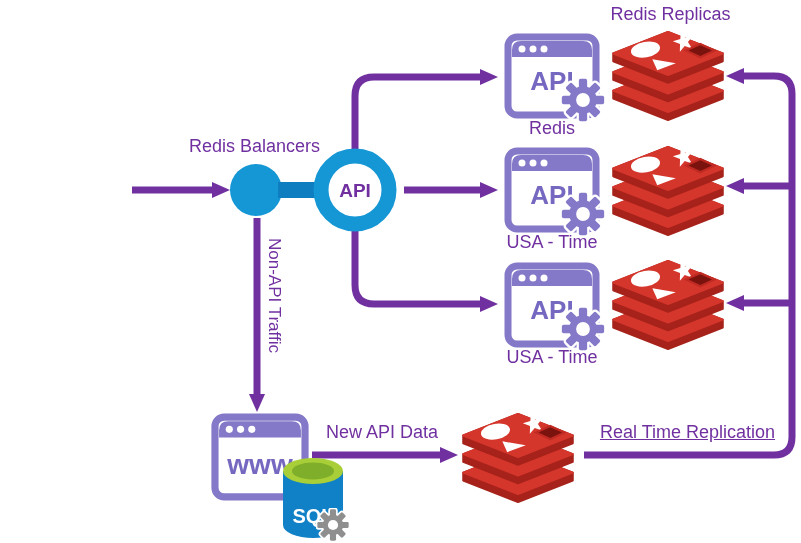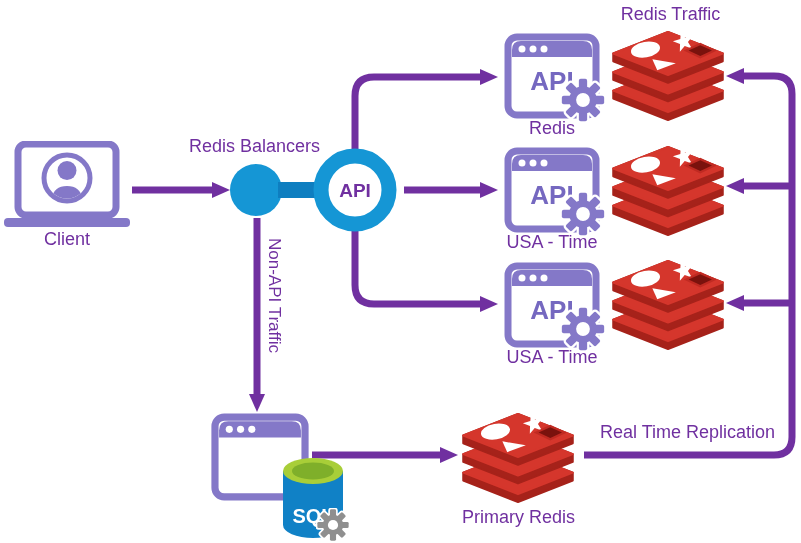--- a/index.html
+++ b/index.html
@@ -98,35 +98,20 @@
     <path class="conn" d="M355,150 V96 Q355,77 374,77 H484" marker-end="url(#arrow)"></path>
     <path class="conn" d="M404,190 H484" marker-end="url(#arrow)"></path>
     <path class="conn" d="M355,226 V285 Q355,304 374,304 H484" marker-end="url(#arrow)"></path>
     <path class="conn" d="M257,218 V398" marker-end="url(#arrow)"></path>
     <path class="conn" d="M312,455 H444" marker-end="url(#arrow)"></path>
     <path class="conn" d="M584,455 H774 Q792,455 792,437 V94 Q792,76 774,76 H740" marker-end="url(#arrow)"></path>
     <path class="conn" d="M792,186 H740" marker-end="url(#arrow)"></path>
     <path class="conn" d="M792,303 H740" marker-end="url(#arrow)"></path>
   </svg>
 
-  <div class="node" style="left:2px;top:141px;width:130px;">
-    <svg width="130" height="88" viewBox="0 0 130 88">
-      <defs>
-          <clipPath id="personClip">
-            <circle cx="65" cy="37" r="20.5"></circle>
-          </clipPath>
-        </defs>
-      <rect x="16" y="3" width="98" height="71" rx="8" class="lap-stroke" stroke-width="7"></rect>
-      <circle cx="65" cy="37" r="23" class="lap-stroke" stroke-width="5"></circle>
-      <circle cx="65" cy="29.5" r="9.5" class="lap"></circle>
-      <path d="M49,64 Q49,45 65,45 Q81,45 81,64 Z" class="lap" clip-path="url(#personClip)"></path>
-      <rect x="2" y="77" width="126" height="9" rx="4" class="lap"></rect>
-    </svg>
-    <div class="lbl" style="left:0;top:88px;width:130px;">Client</div>
-  </div>
 
   <div class="lbl" style="left:182px;top:136px;width:145px;">Redis Balancers</div>
   <div class="node" style="left:226px;top:146px;width:176px;height:88px;">
     <svg width="176" height="88" viewBox="0 0 176 88">
       <circle cx="30" cy="44" r="26" class="lb-blue"></circle>
       <rect x="52" y="36" width="52" height="16" fill="#0E7EC0"></rect>
       <circle cx="129" cy="44" r="34" class="lb-ring"></circle>
     </svg>
     <span class="hub-text" style="top:34px;">API</span>
   </div>
@@ -159,58 +144,59 @@
     <svg width="96" height="86" viewBox="0 0 96 86">
         <use href="#browser-window"></use>
       </svg>
     <span class="win-text">API</span>
     <svg style="position:absolute;left:56px;top:44px;" width="46" height="46" viewBox="-25 -25 50 50">
         <use href="#gear" class="gear-purple"></use>
       </svg>
     <div class="lbl region-lbl">USA - Time</div>
   </div>
 
-  <div class="lbl" style="left:598px;top:4px;width:145px;">Redis Traffic</div>
+  <div class="lbl" style="left:598px;top:4px;width:145px;">Redis Replicas</div>
   <div class="node" style="left:612px;top:31px;">
     <svg width="112" height="90" viewBox="0 0 114 92">
         <use href="#redis"></use>
       </svg>
   </div>
   <div class="node" style="left:612px;top:146px;">
     <svg width="112" height="90" viewBox="0 0 114 92">
         <use href="#redis"></use>
       </svg>
   </div>
   <div class="node" style="left:612px;top:260px;">
     <svg width="112" height="90" viewBox="0 0 114 92">
         <use href="#redis"></use>
       </svg>
   </div>
 
   <div class="node" style="left:210px;top:413px;width:150px;">
     <svg width="100" height="88" viewBox="0 0 96 86">
         <use href="#browser-window"></use>
       </svg>
+    <span class="win-text www-text">www</span>
     <div style="position:absolute;left:70px;top:44px;width:66px;height:84px;">
       <svg width="66" height="84" viewBox="0 0 66 84">
         <rect x="3" y="14" width="60" height="54" class="db-body"></rect>
         <ellipse cx="33" cy="68" rx="30" ry="13" class="db-body"></ellipse>
         <ellipse cx="33" cy="14" rx="30" ry="13" class="db-top"></ellipse>
         <ellipse cx="33" cy="14" rx="21" ry="8.5" class="db-top-inner"></ellipse>
       </svg>
       <span class="sql-text">SQL</span>
     </div>
     <svg style="position:absolute;left:106px;top:95px;" width="34" height="34" viewBox="-25 -25 50 50">
         <use href="#gear" class="gear-gray"></use>
       </svg>
   </div>
 
+  <div class="lbl" style="left:312px;top:422px;width:140px;">New API Data</div>
 
   <div class="node" style="left:462px;top:413px;">
     <svg width="112" height="90" viewBox="0 0 114 92">
         <use href="#redis"></use>
       </svg>
-    <div class="lbl" style="left:0;top:94px;width:112px;">Primary Redis</div>
-  </div>
-
-  <div class="lbl" style="left:590px;top:422px;width:195px;">Real Time Replication</div>
+  </div>
+
+  <div class="lbl" style="left:590px;top:422px;width:195px;text-decoration:underline;">Real Time Replication</div>
 
 </div>
 
 </body></html>

